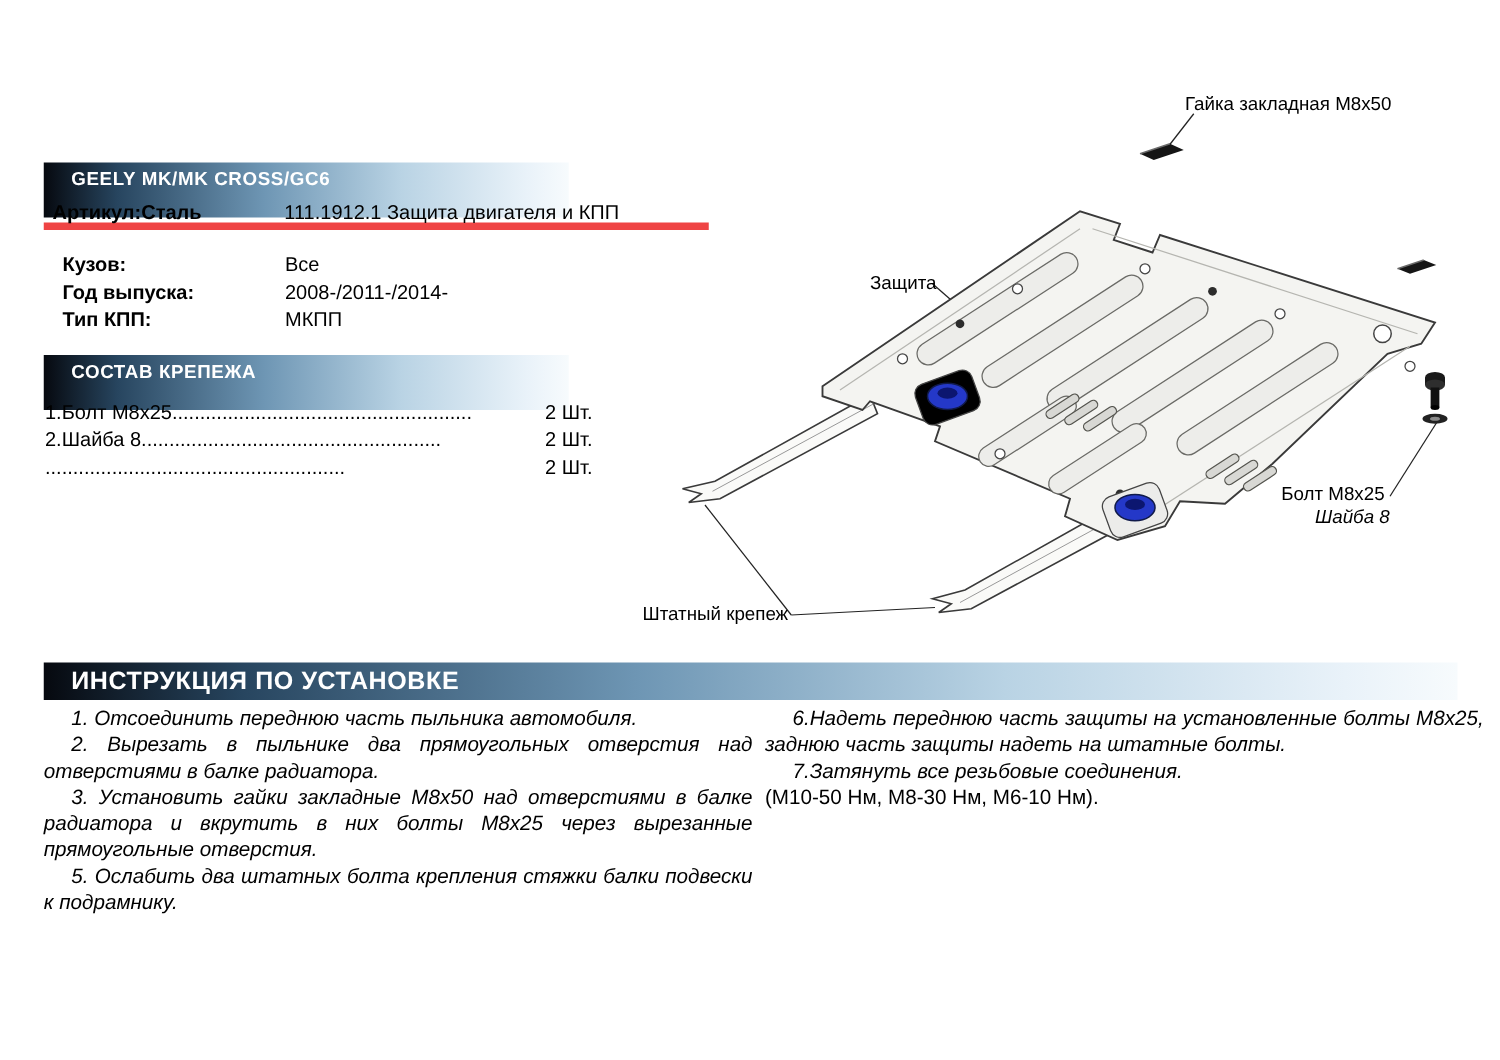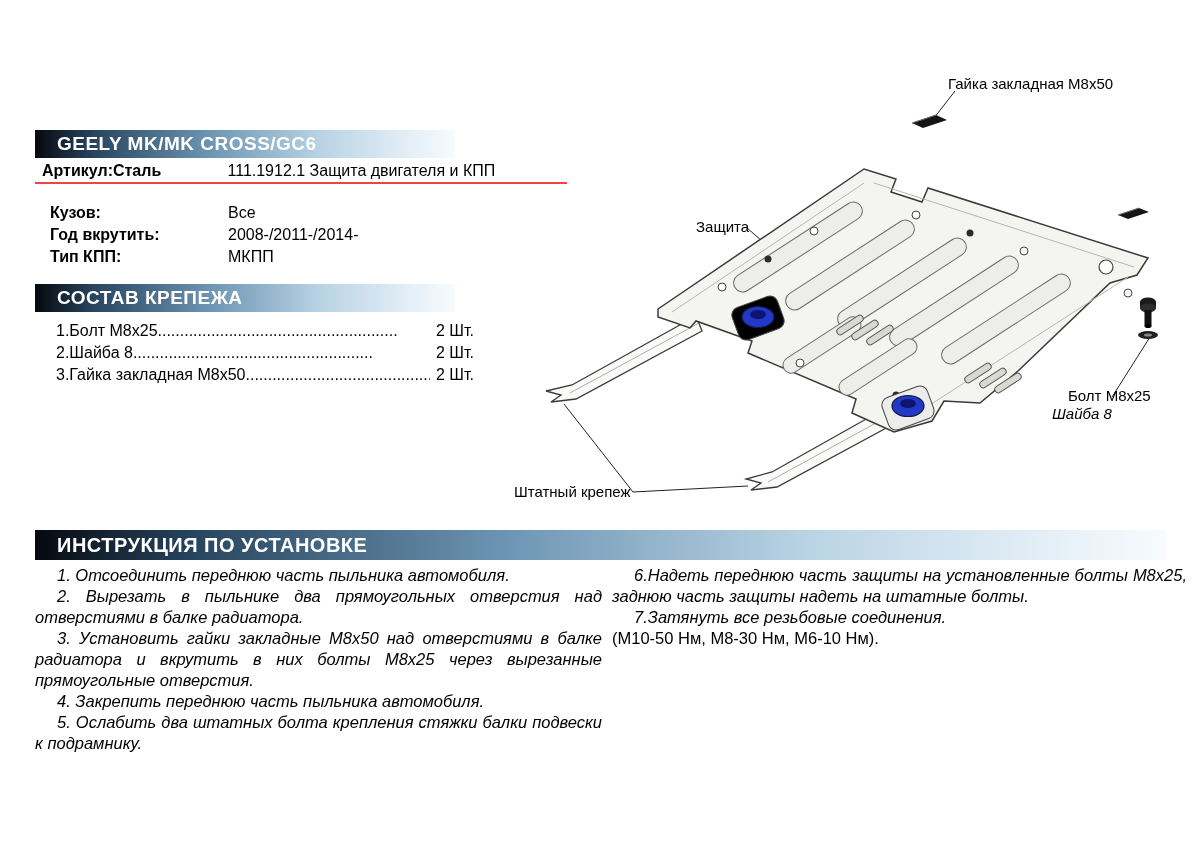--- a/index.html
+++ b/index.html
@@ -3,40 +3,40 @@
 <meta charset="utf-8">
 <style>
   html,body{margin:0;padding:0;}
   body{
     width:1200px;height:848px;background:#ffffff;
     font-family:"Liberation Sans", sans-serif;color:#000;
     position:relative;overflow:hidden;
   }
   
   .bar{
-    position:absolute;height:28px;line-height:28px;
+    position:absolute;height:44px;line-height:28px;
     background:linear-gradient(90deg,#06090f 0%,#27455f 14%,#6e96b4 42%,#b9d3e4 68%,#e9f2f9 92%,#f7fbfd 100%);
-    color:#ffffff;font-weight:bold;font-size:19px;letter-spacing:.5px;
+    color:#ffffff;font-weight:bold;font-size:15px;letter-spacing:.5px;
     padding-left:22px;box-sizing:border-box;white-space:nowrap;
   }
   .bar.big{height:30px;line-height:30px;font-size:20px;margin-top:12px;}
   
   .article-row{
     position:absolute;left:35px;top:158px;width:532px;height:26px;
-    border-bottom:2px solid #ef4444;box-sizing:border-box;
+    border-bottom:6px solid #ef4444;box-sizing:border-box;
     font-size:16px;line-height:25px;white-space:nowrap;
   }
   .article-row .lbl{font-weight:bold;display:inline-block;width:188px;padding-left:7px;box-sizing:border-box;}
   
   .specs{position:absolute;left:50px;top:202px;font-size:16px;line-height:22px;}
   .spec-row{white-space:nowrap;}
   .spec-label{font-weight:bold;display:inline-block;width:178px;}
   
   .hardware{position:absolute;left:36px;top:320px;width:452px;font-size:16px;line-height:22px;}
-  .hw-row{display:flex;margin-left:20px;}
+  .hw-row{display:flex;}
   .hw-name{white-space:nowrap;}
   .hw-dots{flex:1;overflow:hidden;white-space:nowrap;}
   .hw-qty{width:52px;padding-left:6px;white-space:nowrap;}
   
   .diagram{position:absolute;left:500px;top:55px;width:700px;height:470px;}
   .diagram svg{position:absolute;left:0;top:0;}
   .callout{position:absolute;font-size:15px;white-space:nowrap;}
   
   .col{position:absolute;top:565px;font-size:16.5px;line-height:21px;text-align:justify;}
   .col p{margin:0;}
@@ -56,21 +56,21 @@
   <div class="article-row">
     <span class="lbl">Артикул:Сталь</span>
     <span>111.1912.1 Защита двигателя и КПП</span>
   </div>
 
   <div class="specs">
     <div class="spec-row">
       <span class="spec-label">Кузов:</span><span>Все</span>
     </div>
     <div class="spec-row">
-      <span class="spec-label">Год вкрутить:</span><span>2008-/2011-/2014-</span>
+      <span class="spec-label">Год выпуска:</span><span>2008-/2011-/2014-</span>
     </div>
     <div class="spec-row">
       <span class="spec-label">Тип КПП:</span><span>МКПП</span>
     </div>
   </div>
 
   <div class="bar" style="left:35px;top:284px;width:420px;">
     <span>СОСТАВ КРЕПЕЖА</span>
   </div>
 
@@ -79,21 +79,20 @@
       <span class="hw-name">1.Болт М8х25</span>
         <span class="hw-dots">......................................................</span>
         <span class="hw-qty">2 Шт.</span>
     </div>
     <div class="hw-row">
       <span class="hw-name">2.Шайба 8</span>
         <span class="hw-dots">......................................................</span>
         <span class="hw-qty">2 Шт.</span>
     </div>
     <div class="hw-row">
-      <span class="hw-name">3.Гайка закладная М8х50</span>
         <span class="hw-dots">......................................................</span>
         <span class="hw-qty">2 Шт.</span>
     </div>
   </div>
 
   <div class="diagram">
     <svg width="700" height="470" viewBox="0 0 700 470">
 
       <g stroke="#222" stroke-width="1" fill="none">
         <path d="M455,36 L434,63"></path>
@@ -175,34 +174,33 @@
         <ellipse cx="648" cy="253" rx="8" ry="4.5" fill="#2e2e2e"></ellipse>
         <rect x="644.5" y="255" width="7" height="16" fill="#111"></rect>
         <ellipse cx="648" cy="271" rx="3.5" ry="2" fill="#000"></ellipse>
         <ellipse cx="648" cy="280" rx="10" ry="4" fill="#222"></ellipse>
         <ellipse cx="648" cy="280" rx="4" ry="1.6" fill="#8a8a8a"></ellipse>
       </g>
     </svg>
 
     <div class="callout" style="left:448px;top:20px;text-align:right;">Гайка закладная М8х50</div>
     <div class="callout" style="left:196px;top:163px;">Защита</div>
-    <div class="callout" style="left:568px;top:332px;">Болт М8х25</div>
+    <div class="callout" style="left:525px;top:332px;">Болт М8х25</div>
     <div class="callout" style="left:552px;top:350px;font-style:italic;">Шайба 8</div>
     <div class="callout" style="left:14px;top:428px;">Штатный крепеж</div>
   </div>
 
   <div class="bar big" style="left:35px;top:518px;width:1131px;">
     <span>ИНСТРУКЦИЯ ПО УСТАНОВКЕ</span>
   </div>
 
   <div class="col col-left">
     <p class="ind">1. Отсоединить переднюю часть пыльника автомобиля.</p>
     <p class="ind">2. Вырезать в пыльнике два прямоугольных отверстия над отверстиями в балке радиатора.</p>
     <p class="ind">3. Установить гайки закладные М8х50 над отверстиями в балке радиатора и вкрутить в них болты М8х25 через вырезанные прямоугольные отверстия.</p>
-    <p class="ind">4. Закрепить переднюю часть пыльника автомобиля.</p>
     <p class="ind">5. Ослабить два штатных болта крепления стяжки балки подвески к подрамнику.</p>
   </div>
   <div class="col col-right">
     <p class="ind">6.Надеть переднюю часть защиты на установленные болты М8х25, заднюю часть защиты надеть на штатные болты.</p>
     <p class="ind">7.Затянуть все резьбовые соединения.</p>
     <p>(М10-50 Нм, М8-30 Нм, М6-10 Нм).</p>
   </div>
 
 </div>
 

